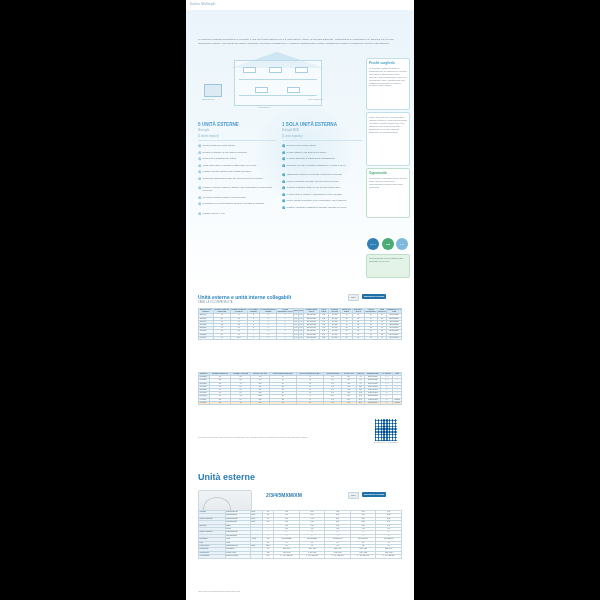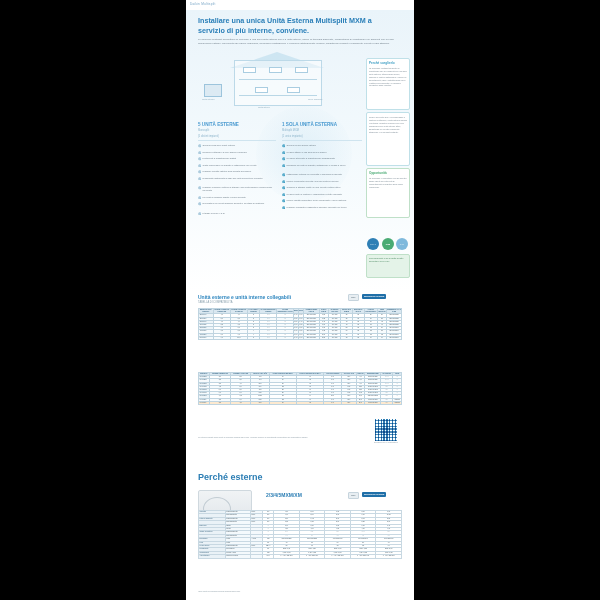--- a/index.html
+++ b/index.html
@@ -79,21 +79,20 @@
 <div class="sidebar-left"></div>
 <div class="sidebar-right"></div>
 
 <div class="page">
 
   <div class="hdr">
     <div class="hdr-txt">Daikin Multisplit</div>
   </div>
 
   <div class="hero">
-    <div class="hero-title">Installare una unica Unità Esterna Multisplit MXM a servizio di più interne, conviene.</div>
     <div class="hero-sub">Le soluzioni Multisplit permettono di collegare a una sola unità esterna fino a 5 unità interne, anche di tipologia differente, consentendo di climatizzare più ambienti con un solo apparecchio esterno. Una scelta che riduce l'ingombro, semplifica l'installazione e valorizza esteticamente l'edificio, garantendo comfort e rendimento elevati in ogni stagione.</div>
 
     <div class="circle-wm"></div>
 
     <div class="diagram">
       <div class="roof"></div>
       <div class="house">
         <div class="ind" style="left:8px;top:6px;"></div>
         <div class="ind" style="left:34px;top:6px;"></div>
         <div class="ind" style="left:60px;top:6px;"></div>
@@ -608,21 +607,21 @@
           </tr>
         </tbody>
       </table>
 
     <div class="note" style="left:12px;top:144px;width:150px;">Le potenze indicate sono riferite a condizioni nominali EN 14511. Verificare sempre la compatibilità combinatoria sul configuratore ufficiale.</div>
     <div class="qr" style="left:188px;top:126px;"></div>
     <div class="note" style="left:184px;top:149px;width:32px;text-align:center;">Scansiona per il configuratore</div>
   </div>
 
   <div class="sec3">
-    <div class="sec3-title">Perché esterne</div>
+    <div class="sec3-title">Unità esterne</div>
     <div class="prod-img">
       <div class="prod-grill"></div>
     </div>
     <div class="model-name">2/3/4/5MXM/XM</div>
     <div class="code-pill" style="left:162px;top:40px;">PDF</div>
     <div class="code-blue" style="left:176px;top:40px;">MULTISPLIT-MXM</div>
 
     <table class="spec" id="tbl3" style="left:12px;top:58px;width:204px;">
         <tbody>
           <tr>

